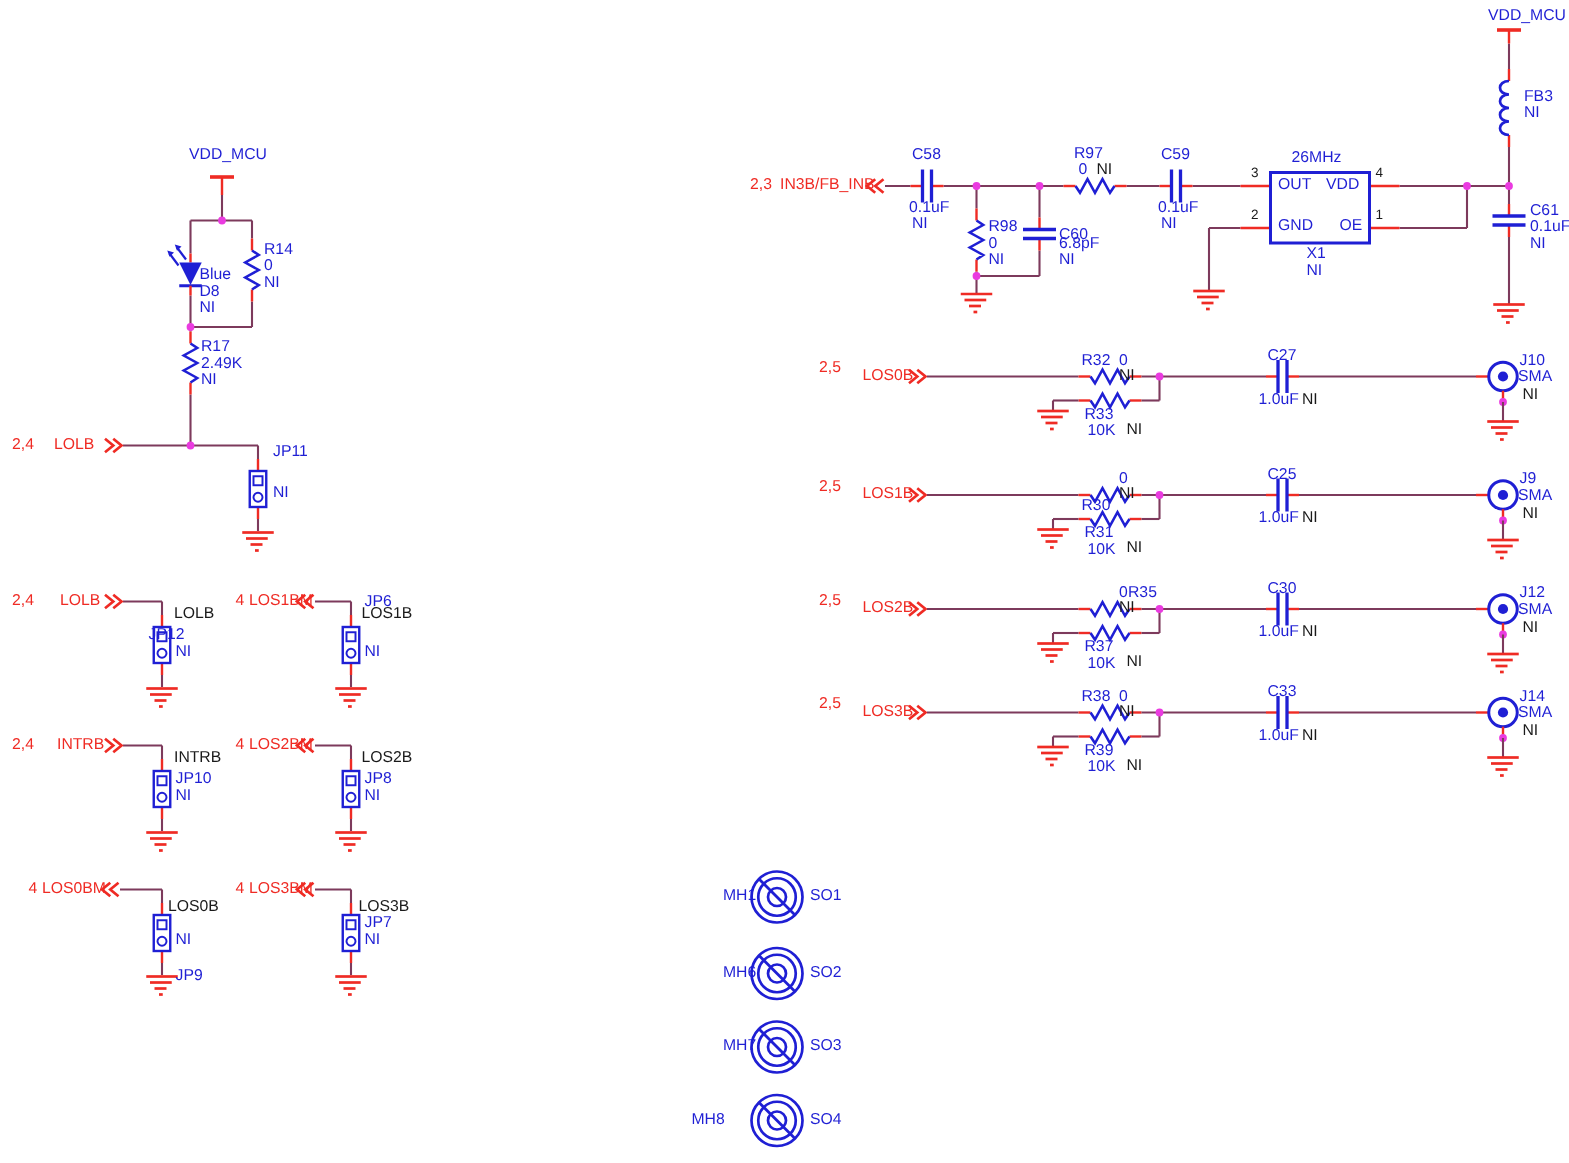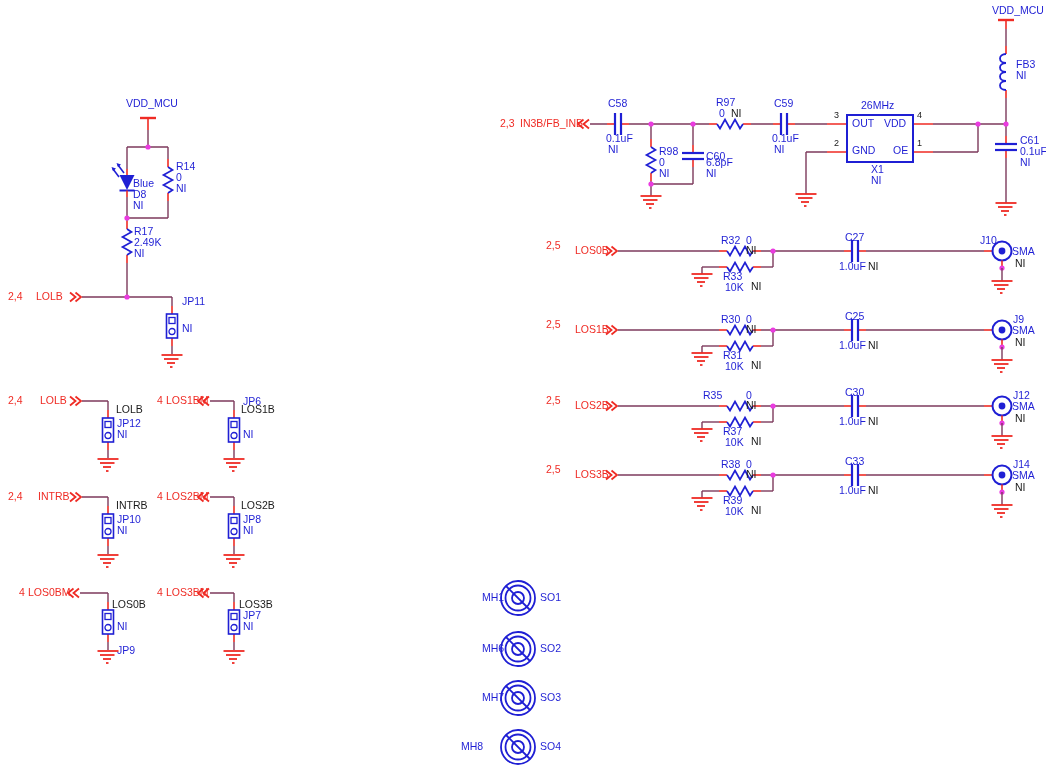--- a/index.html
+++ b/index.html
@@ -202,21 +202,21 @@
   <span class="t r" style="left:8px;top:291px">2,4</span>
   <span class="t r" style="left:36px;top:291px">LOLB</span>
   <span class="t b" style="left:182px;top:296px">JP11</span>
   <span class="t b" style="left:182px;top:323px">NI</span>
 </div>
 
 <div>
   <span class="t r" style="left:8px;top:395px">2,4</span>
   <span class="t r" style="left:40px;top:395px">LOLB</span>
   <span class="t k" style="left:116px;top:404px">LOLB</span>
-  <span class="t b" style="left:117px;top:418px">JP12</span>
+  <span class="t b" style="left:99px;top:418px">JP12</span>
   <span class="t b" style="left:117px;top:429px">NI</span>
 </div>
 <div>
   <span class="t r" style="left:157px;top:395px">4</span>
   <span class="t r" style="left:166px;top:395px">LOS1BM</span>
   <span class="t k" style="left:241px;top:404px">LOS1B</span>
   <span class="t b" style="left:243px;top:396px">JP6</span>
   <span class="t b" style="left:243px;top:429px">NI</span>
 </div>
 <div>
@@ -290,44 +290,44 @@
   <span class="t r" style="left:575px;top:245px">LOS0B</span>
   <span class="t b" style="left:721px;top:235px">R32</span>
   <span class="t b" style="left:746px;top:235px">0</span>
   <span class="t k" style="left:746px;top:245px">NI</span>
   <span class="t b" style="left:723px;top:271px">R33</span>
   <span class="t b" style="left:725px;top:282px">10K</span>
   <span class="t k" style="left:751px;top:281px">NI</span>
   <span class="t b" style="left:845px;top:232px">C27</span>
   <span class="t b" style="left:839px;top:261px">1.0uF</span>
   <span class="t k" style="left:868px;top:261px">NI</span>
-  <span class="t b" style="left:980px;top:235px">J10</span>
+  <span class="t b" style="left:1013px;top:235px">J10</span>
   <span class="t b" style="left:1012px;top:246px">SMA</span>
   <span class="t k" style="left:1015px;top:258px">NI</span>
 </div>
 <div>
   <span class="t r" style="left:546px;top:319px">2,5</span>
   <span class="t r" style="left:575px;top:324px">LOS1B</span>
-  <span class="t b" style="left:721px;top:314px">R30</span>
+  <span class="t b" style="left:721px;top:332px">R30</span>
   <span class="t b" style="left:746px;top:314px">0</span>
   <span class="t k" style="left:746px;top:324px">NI</span>
   <span class="t b" style="left:723px;top:350px">R31</span>
   <span class="t b" style="left:725px;top:361px">10K</span>
   <span class="t k" style="left:751px;top:360px">NI</span>
   <span class="t b" style="left:845px;top:311px">C25</span>
   <span class="t b" style="left:839px;top:340px">1.0uF</span>
   <span class="t k" style="left:868px;top:340px">NI</span>
   <span class="t b" style="left:1013px;top:314px">J9</span>
   <span class="t b" style="left:1012px;top:325px">SMA</span>
   <span class="t k" style="left:1015px;top:337px">NI</span>
 </div>
 <div>
   <span class="t r" style="left:546px;top:395px">2,5</span>
   <span class="t r" style="left:575px;top:400px">LOS2B</span>
-  <span class="t b" style="left:703px;top:390px">R35</span>
+  <span class="t b" style="left:752px;top:390px">R35</span>
   <span class="t b" style="left:746px;top:390px">0</span>
   <span class="t k" style="left:746px;top:400px">NI</span>
   <span class="t b" style="left:723px;top:426px">R37</span>
   <span class="t b" style="left:725px;top:437px">10K</span>
   <span class="t k" style="left:751px;top:436px">NI</span>
   <span class="t b" style="left:845px;top:387px">C30</span>
   <span class="t b" style="left:839px;top:416px">1.0uF</span>
   <span class="t k" style="left:868px;top:416px">NI</span>
   <span class="t b" style="left:1013px;top:390px">J12</span>
   <span class="t b" style="left:1012px;top:401px">SMA</span>

